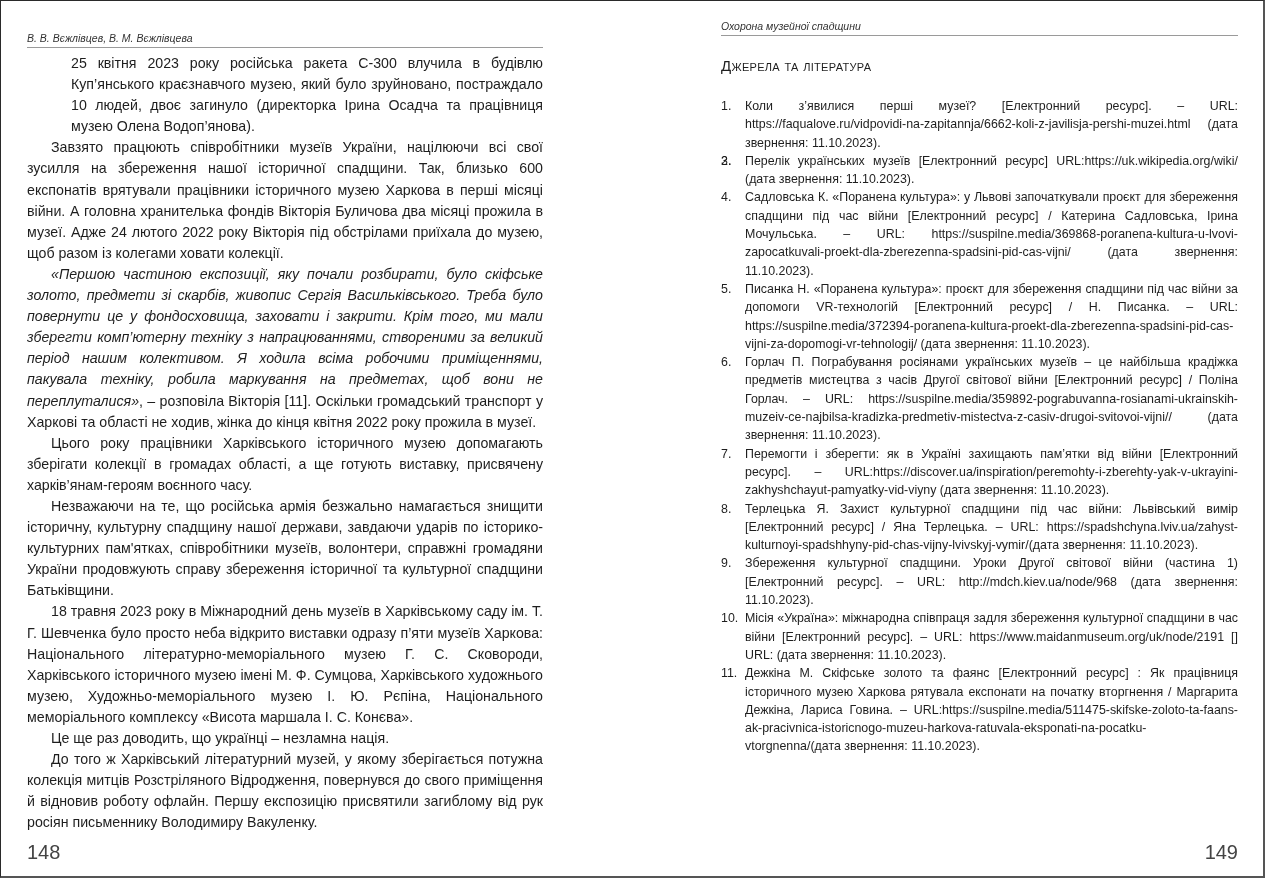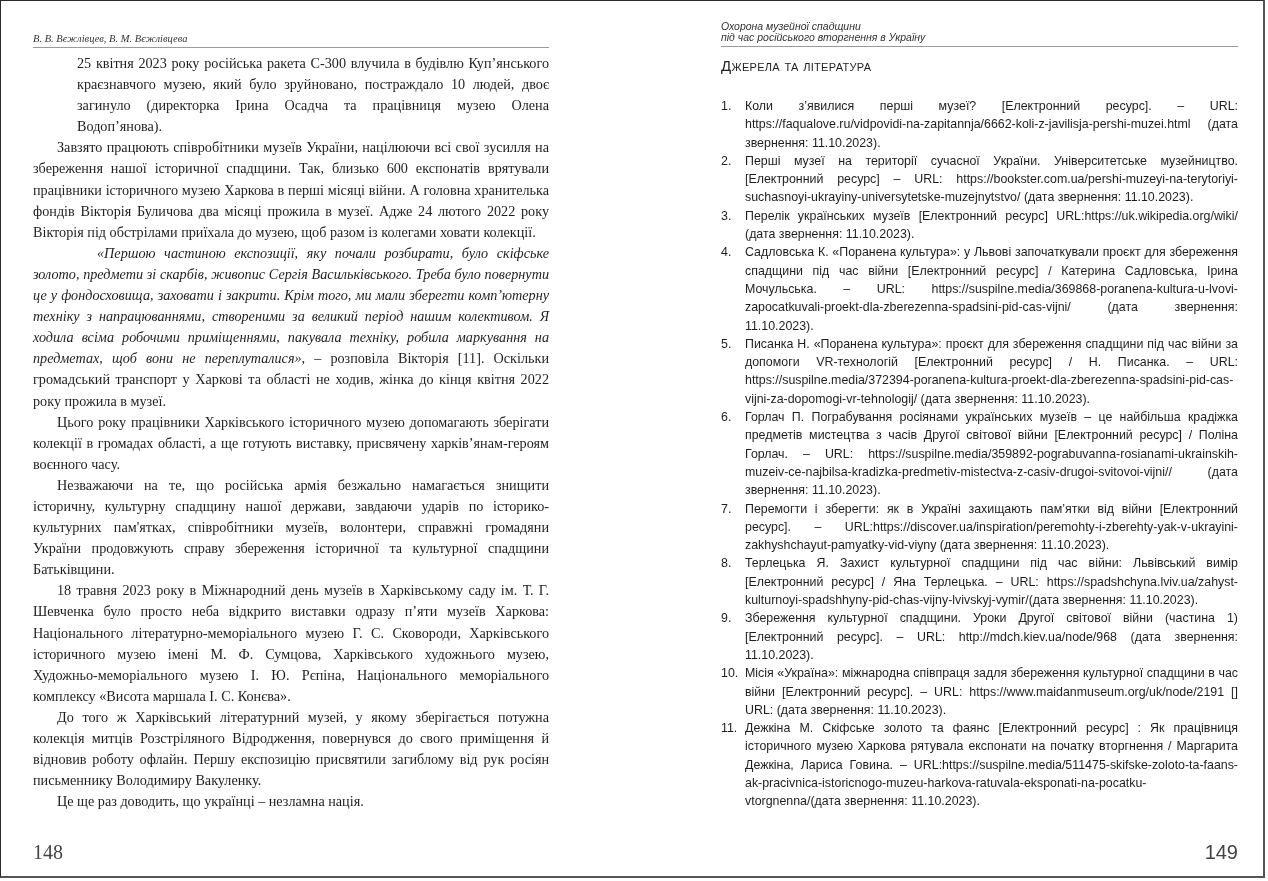--- a/index.html
+++ b/index.html
@@ -7,39 +7,39 @@
     width: 1268px; height: 881px; background: #ffffff; position: relative; overflow: hidden;
     font-family: "Liberation Sans", "DejaVu Sans", sans-serif; color: #1e1e1e;
   }
   .frame {
     position: absolute; left: 0; top: 0; width: 1265px; height: 878px;
     border-left: 1px solid #2a2a2a; border-top: 1px solid #2a2a2a;
     border-right: 2px solid #555; border-bottom: 2px solid #555;
     box-sizing: border-box;
   }
   .page { position: absolute; top: 0; height: 878px; }
-  .page-left { left: 33px; width: 516px; font-family: Liberation Serif, serif; }
+  .page-left { left: 27px; width: 516px; }
   .page-right { left: 721px; width: 517px; }
 
   .running-head {
     position: absolute; left: 0; right: 0; top: 24px;
     font-style: italic; font-size: 10.5px; line-height: 11px; color: #333;
     padding-bottom: 3px; border-bottom: 1.5px solid #9a9a9a;
   }
   .page-left .running-head { top: 33px; }
   .page-right .running-head { text-align: left; top: 21px; }
 
   .body-text {
     position: absolute; left: 0; right: 0; top: 53px;
     font-size: 14.2px; line-height: 21.1px; text-align: justify;
     hyphens: manual;
   }
   .body-text p { margin: 0; text-indent: 24px; }
   .body-text p.noindent { text-indent: 0; margin-left: 44px; }
-  .body-text .quote { font-style: italic; margin-left: 40px; }
+  .body-text .quote { font-style: italic; }
 
   .section-title {
     position: absolute; left: 0; right: 0; top: 57px; text-align: left;
     font-size: 15px; letter-spacing: 0.3px; font-variant: small-caps; color: #1e1e1e;
   }
 
   .refs {
     position: absolute; left: 0; right: 0; top: 97px;
     margin: 0; padding: 0; list-style: none;
     font-size: 12.4px; line-height: 18.3px; text-align: justify;
@@ -59,38 +59,37 @@
 <div class="page page-left">
   <div class="running-head">В. В. Вєжлівцев, В. М. Вєжлівцева</div>
 
   <div class="body-text">
     <p class="noindent">25 квітня 2023 року російська ракета С-300 влучила в будівлю Куп’янського краєзнавчого музею, який було зруйновано, постраждало 10 людей, двоє загинуло (директорка Ірина Осадча та працівниця музею Олена Водоп’янова).</p>
     <p>Завзято працюють співробітники музеїв України, націлюючи всі свої зусилля на збереження нашої історичної спадщини. Так, близько 600 експонатів врятували працівники історичного музею Харкова в перші місяці війни. А головна хранителька фондів Вікторія Буличова два місяці прожила в музеї. Адже 24 лютого 2022 року Вікторія під обстрілами приїхала до музею, щоб разом із колегами ховати колекції.</p>
     <p><span class="quote">«Першою частиною експозиції, яку почали розбирати, було скіфське золото, предмети зі скарбів, живопис Сергія Васильківського. Треба було повернути це у фондосховища, заховати і закрити. Крім того, ми мали зберегти комп’ютерну техніку з напрацюваннями, створеними за великий період нашим колективом. Я ходила всіма робочими приміщеннями, пакувала техніку, робила маркування на предметах, щоб вони не переплуталися»</span><span>, – розповіла Вікторія [11]. Оскільки громадський транспорт у Харкові та області не ходив, жінка до кінця квітня 2022 року прожила в музеї.</span></p>
     <p>Цього року працівники Харківського історичного музею допомагають зберігати колекції в громадах області, а ще готують виставку, присвячену харків’янам-героям воєнного часу.</p>
     <p>Незважаючи на те, що російська армія безжально намагається знищити історичну, культурну спадщину нашої держави, завдаючи ударів по історико-культурних пам'ятках, співробітники музеїв, волонтери, справжні громадяни України продовжують справу збереження історичної та культурної спадщини Батьківщини.</p>
     <p>18 травня 2023 року в Міжнародний день музеїв в Харківському саду ім. Т. Г. Шевченка було просто неба відкрито виставки одразу п’яти музеїв Харкова: Національного літературно-меморіального музею Г. С. Сковороди, Харківського історичного музею імені М. Ф. Сумцова, Харківського художнього музею, Художньо-меморіального музею І. Ю. Рєпіна, Національного меморіального комплексу «Висота маршала І. С. Конєва».</p>
+    <p>Це ще раз доводить, що українці – незламна нація.</p>
     <p>До того ж Харківський літературний музей, у якому зберігається потужна колекція митців Розстріляного Відродження, повернувся до свого приміщення й відновив роботу офлайн. Першу експозицію присвятили загиблому від рук росіян письменнику Володимиру Вакуленку.</p>
-    <p>Це ще раз доводить, що українці – незламна нація.</p>
   </div>
 
   <div class="page-number">148</div>
 </div>
 
 <div class="page page-right">
   <div class="running-head">
     <div>Охорона музейної спадщини</div>
-    <div>під час російського вторгнення в Україну</div>
   </div>
 
   <div class="section-title">Джерела та література</div>
 
   <ol class="refs">
     <li><span class="num">1.</span><span>Коли з’явилися перші музеї? [Електронний ресурс]. – URL: https://faqualove.ru/vidpovidi-na-zapitannja/6662-koli-z-javilisja-pershi-muzei.html (дата звернення: 11.10.2023).</span></li>
-    <li><span class="num">2.</span><span>Перші музеї на території сучасної України. Університетське музейництво. [Електронний ресурс] – URL: https://bookster.com.ua/pershi-muzeyi-na-terytoriyi-suchasnoyi-ukrayiny-universytetske-muzejnytstvo/ (дата звернення: 11.10.2023).</span></li>
+    <li><span class="num">2.</span></li>
     <li><span class="num">3.</span><span>Перелік українських музеїв [Електронний ресурс] URL:https://uk.wikipedia.org/wiki/ (дата звернення: 11.10.2023).</span></li>
     <li><span class="num">4.</span><span>Садловська К. «Поранена культура»: у Львові започаткували проєкт для збереження спадщини під час війни [Електронний ресурс] / Катерина Садловська, Ірина Мочульська. – URL: https://suspilne.media/369868-poranena-kultura-u-lvovi-zapocatkuvali-proekt-dla-zberezenna-spadsini-pid-cas-vijni/ (дата звернення: 11.10.2023).</span></li>
     <li><span class="num">5.</span><span>Писанка Н. «Поранена культура»: проєкт для збереження спадщини під час війни за допомоги VR-технологій [Електронний ресурс] / Н. Писанка. – URL: https://suspilne.media/372394-poranena-kultura-proekt-dla-zberezenna-spadsini-pid-cas-vijni-za-dopomogi-vr-tehnologij/ (дата звернення: 11.10.2023).</span></li>
     <li><span class="num">6.</span><span>Горлач П. Пограбування росіянами українських музеїв – це найбільша крадіжка предметів мистецтва з часів Другої світової війни [Електронний ресурс] / Поліна Горлач. – URL: https://suspilne.media/359892-pograbuvanna-rosianami-ukrainskih-muzeiv-ce-najbilsa-kradizka-predmetiv-mistectva-z-casiv-drugoi-svitovoi-vijni// (дата звернення: 11.10.2023).</span></li>
     <li><span class="num">7.</span><span>Перемогти і зберегти: як в Україні захищають пам’ятки від війни [Електронний ресурс]. – URL:https://discover.ua/inspiration/peremohty-i-zberehty-yak-v-ukrayini-zakhyshchayut-pamyatky-vid-viyny (дата звернення: 11.10.2023).</span></li>
     <li><span class="num">8.</span><span>Терлецька Я. Захист культурної спадщини під час війни: Львівський вимір [Електронний ресурс] / Яна Терлецька. – URL: https://spadshchyna.lviv.ua/zahyst-kulturnoyi-spadshhyny-pid-chas-vijny-lvivskyj-vymir/(дата звернення: 11.10.2023).</span></li>
     <li><span class="num">9.</span><span>Збереження культурної спадщини. Уроки Другої світової війни (частина 1) [Електронний ресурс]. – URL: http://mdch.kiev.ua/node/968 (дата звернення: 11.10.2023).</span></li>
     <li><span class="num">10.</span><span>Місія «Україна»: міжнародна співпраця задля збереження культурної спадщини в час війни [Електронний ресурс]. – URL: https://www.maidanmuseum.org/uk/node/2191 [] URL: (дата звернення: 11.10.2023).</span></li>
     <li><span class="num">11.</span><span>Дежкіна М. Скіфське золото та фаянс [Електронний ресурс] : Як працівниця історичного музею Харкова рятувала експонати на початку вторгнення / Маргарита Дежкіна, Лариса Говина. – URL:https://suspilne.media/511475-skifske-zoloto-ta-faans-ak-pracivnica-istoricnogo-muzeu-harkova-ratuvala-eksponati-na-pocatku-vtorgnenna/(дата звернення: 11.10.2023).</span></li>
   </ol>

